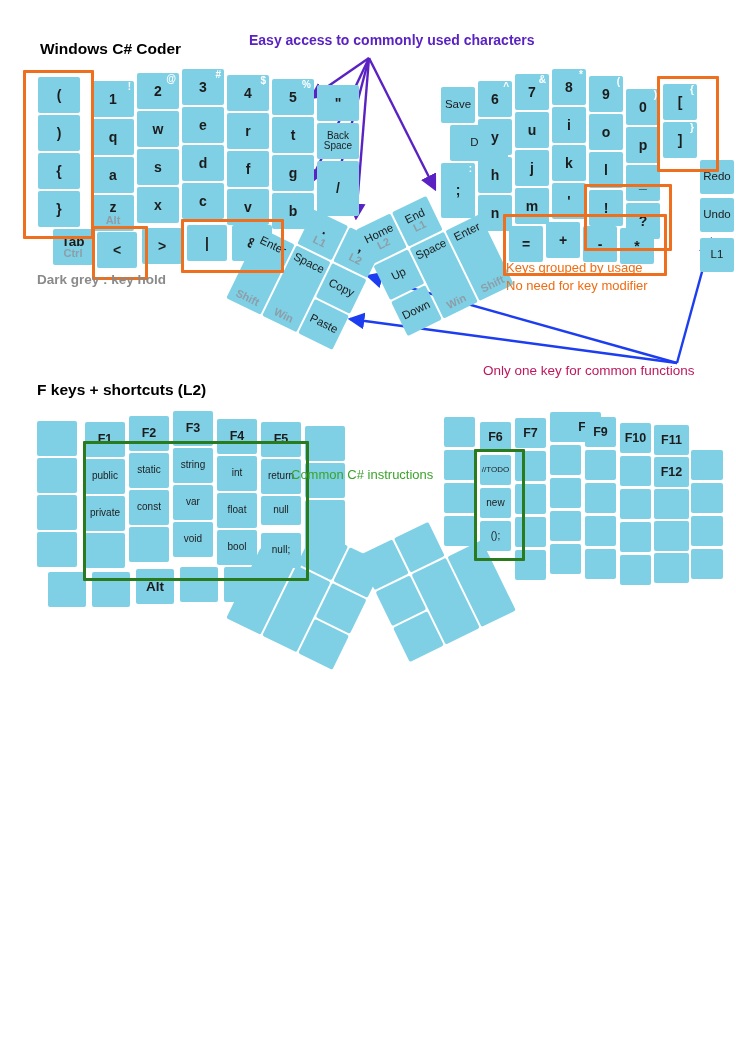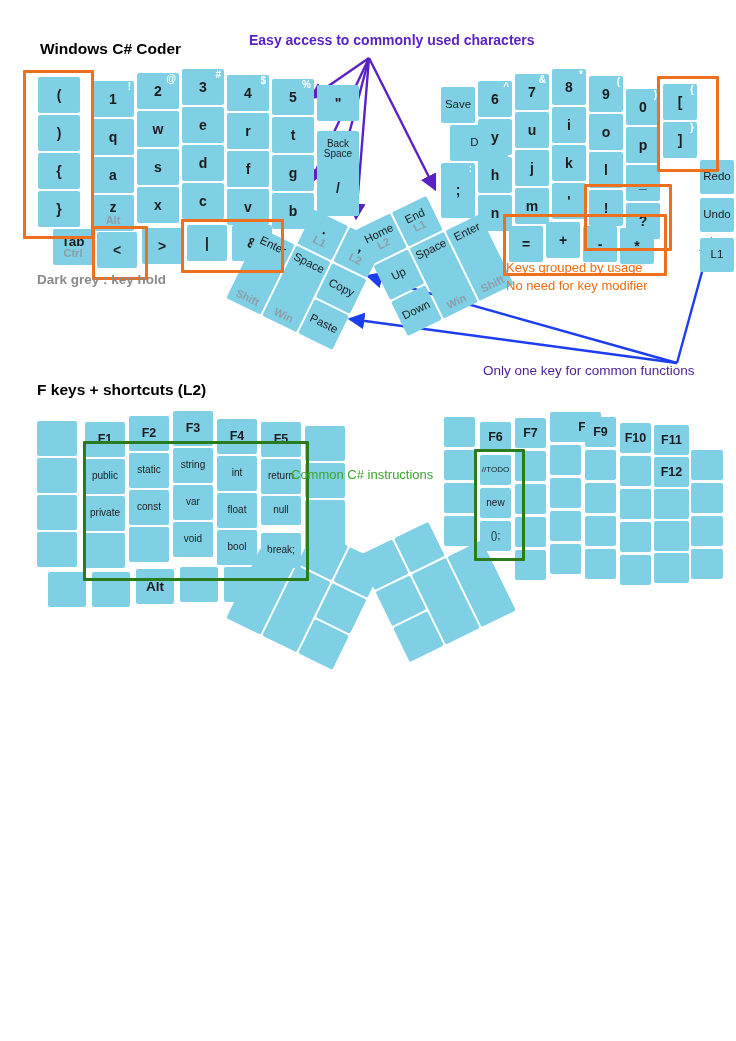--- a/index.html
+++ b/index.html
@@ -122,21 +122,21 @@
     </div>
     <div class="key" style="left: 272px; top: 155px; width: 42px; height: 36px;">
       <span class="klabel">g</span>
     </div>
     <div class="key" style="left: 272px; top: 193px; width: 42px; height: 36px;">
       <span class="klabel">b</span>
     </div>
     <div class="key" style="left: 317px; top: 85px; width: 42px; height: 36px;">
       <span class="klabel">"</span>
     </div>
-    <div class="key k-bs" style="left: 317px; top: 123px; width: 42px; height: 36px; margin-top: 8px;">
+    <div class="key k-bs" style="left: 317px; top: 123px; width: 42px; height: 36px;">
       <span class="klabel">Back
 Space</span>
     </div>
     <div class="key" style="left: 317px; top: 161px; width: 42px; height: 55px;">
       <span class="klabel">/</span>
     </div>
     <div class="key k-tab" style="left: 53px; top: 229px; width: 40px; height: 36px;">
       <span class="klabel">Tab</span>
       <span class="ksub">Ctrl</span>
     </div>
@@ -307,21 +307,21 @@
     <div class="key k-f" style="left: 261px; top: 422px; width: 40px; height: 35px;">
       <span class="klabel">F5</span>
     </div>
     <div class="key k-kw" style="left: 261px; top: 459px; width: 40px; height: 35px;">
       <span class="klabel">return</span>
     </div>
     <div class="key k-kw" style="left: 261px; top: 496px; width: 40px; height: 29px;">
       <span class="klabel">null</span>
     </div>
     <div class="key k-kw" style="left: 261px; top: 533px; width: 40px; height: 35px;">
-      <span class="klabel">break;</span>
+      <span class="klabel">null;</span>
     </div>
     <div class="key" style="left: 305px; top: 426px; width: 40px; height: 35px;"></div>
     <div class="key" style="left: 305px; top: 463px; width: 40px; height: 35px;"></div>
     <div class="key" style="left: 305px; top: 500px; width: 40px; height: 53px;"></div>
     <div class="key" style="left: 48px; top: 572px; width: 38px; height: 35px;"></div>
     <div class="key" style="left: 92px; top: 572px; width: 38px; height: 35px;"></div>
     <div class="key k-tab" style="left: 136px; top: 569px; width: 38px; height: 35px;">
       <span class="klabel">Alt</span>
     </div>
     <div class="key" style="left: 180px; top: 567px; width: 38px; height: 35px;"></div>
@@ -452,15 +452,15 @@
     <div class="hbox" style="left: 181px; top: 219px; width: 97px; height: 48px; border-color: rgb(238, 111, 29);"></div>
     <div class="hbox" style="left: 584px; top: 184px; width: 82px; height: 61px; border-color: rgb(238, 111, 29);"></div>
     <div class="hbox" style="left: 657px; top: 76px; width: 56px; height: 90px; border-color: rgb(238, 111, 29);"></div>
     <div class="hbox" style="left: 503px; top: 214px; width: 158px; height: 56px; border-color: rgb(238, 111, 29);"></div>
     <div class="hbox" style="left: 83px; top: 441px; width: 220px; height: 134px; border-color: rgb(42, 122, 30);"></div>
     <div class="hbox" style="left: 474px; top: 449px; width: 45px; height: 106px; border-color: rgb(42, 122, 30);"></div>
     <div class="ann" style="left: 249px; top: 32px; color: rgb(90, 34, 194); font-size: 14px; font-weight: 700;">Easy access to commonly used characters</div>
     <div class="ann" style="left: 37px; top: 272px; color: rgb(138, 138, 138); font-size: 13.5px; font-weight: 700;">Dark grey : key hold</div>
     <div class="ann" style="left: 506px; top: 261px; color: rgb(240, 108, 18); font-size: 13px; font-weight: 400;">Keys grouped by usage</div>
     <div class="ann" style="left: 506px; top: 279px; color: rgb(240, 108, 18); font-size: 13px; font-weight: 400;">No need for key modifier</div>
-    <div class="ann" style="left: 483px; top: 363px; color: #4c1d95; font-size: 13.5px; font-weight: 400;">Only one key for common functions</div>
+    <div class="ann" style="left: 483px; top: 363px; color: #be185d; font-size: 13.5px; font-weight: 400;">Only one key for common functions</div>
     <div class="ann" style="left: 291px; top: 468px; color: rgb(59, 163, 42); font-size: 13px; font-weight: 400;">Common C# instructions</div>
   </div>
 
 </body></html>

